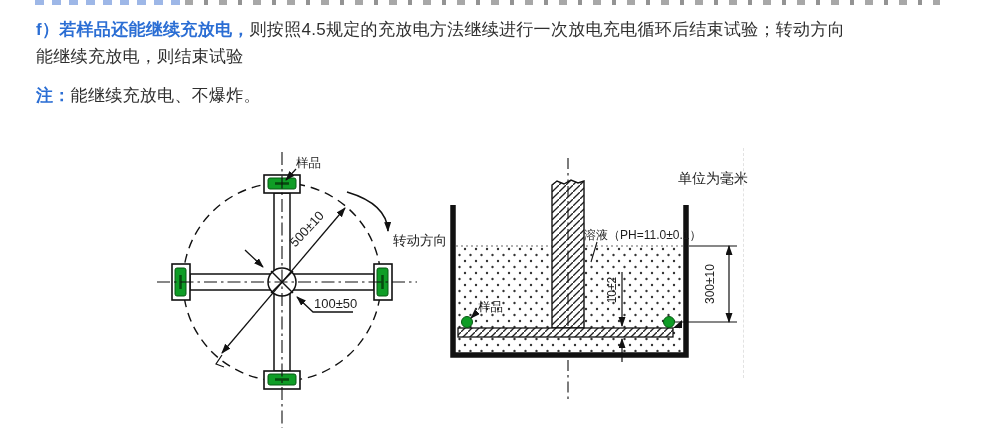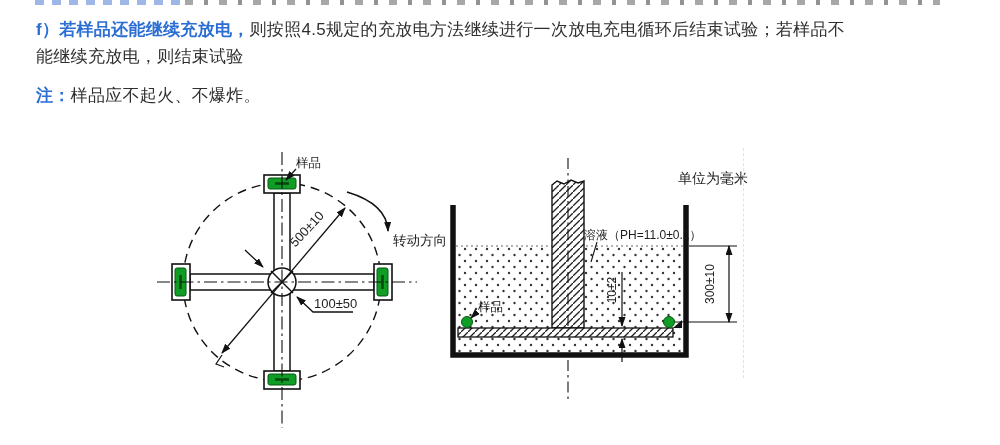--- a/index.html
+++ b/index.html
@@ -21,25 +21,25 @@
   .col-divider{position:absolute;left:743px;top:148px;height:230px;width:0;
     border-left:1px dashed #e2e2e2;}
 </style>
 </head>
 <body>
 
 <div class="clipped-line seg-blue"></div>
 <div class="clipped-line seg-gray"></div>
 
 <div class="textline" style="top:20px">
-  <span class="blue">f）若样品还能继续充放电，</span><span>则按照4.5规定的充放电方法继续进行一次放电充电循环后结束试验；若样品不</span>
+  <span class="blue">f）若样品还能继续充放电，</span><span>则按照4.5规定的充放电方法继续进行一次放电充电循环后结束试验；转动方向</span>
 </div>
 <div class="textline" style="top:47px">能继续充放电，则结束试验</div>
 <div class="textline" style="top:86px">
-  <span class="blue">注：</span><span>样品应不起火、不爆炸。</span>
+  <span class="blue">注：</span><span>能继续充放电、不爆炸。</span>
 </div>
 
 <svg class="figure-svg" style="left:150px;top:140px" width="310" height="300" viewBox="0 0 310 300">
   <defs>
     <marker id="ar1" markerUnits="userSpaceOnUse" markerWidth="10" markerHeight="8" refX="9" refY="3.5" orient="auto-start-reverse">
       <path d="M0,0 L10,3.5 L0,7 Z" fill="#111"></path>
     </marker>
   </defs>
 
   <circle cx="132" cy="142" r="99" fill="none" stroke="#111" stroke-width="1.4" stroke-dasharray="9 6"></circle>

